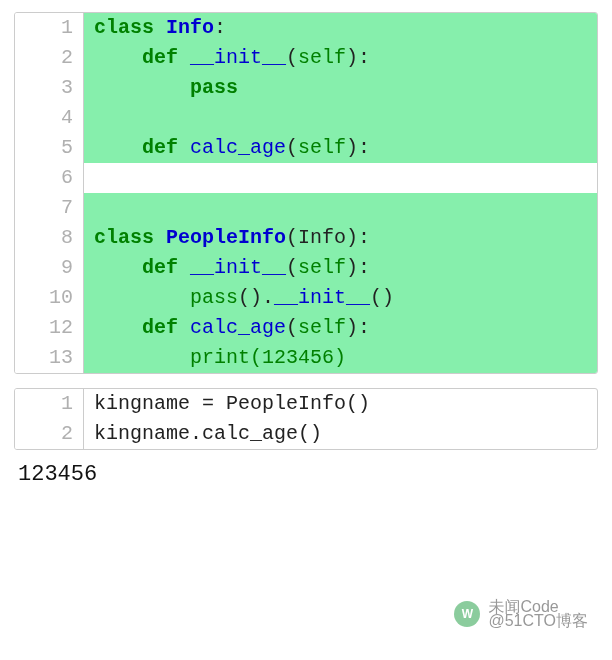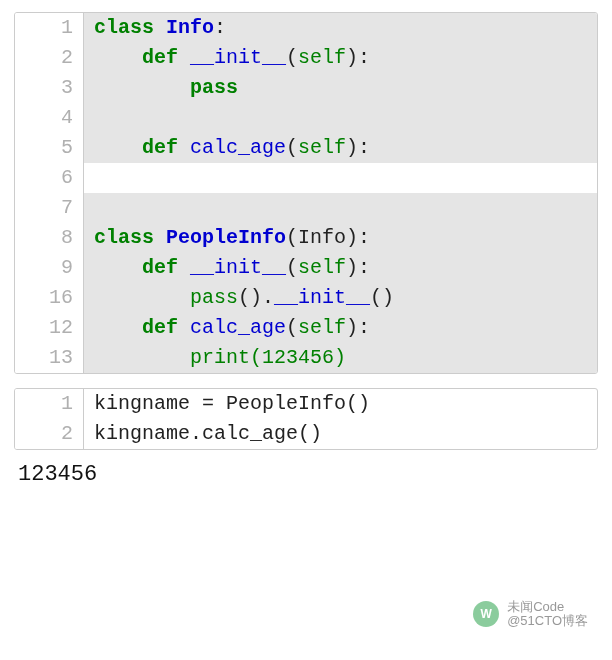--- a/index.html
+++ b/index.html
@@ -32,21 +32,21 @@
     min-width: 58px;
     text-align: right;
     color: #b0b0b0;
     padding-right: 10px;
     border-right: 1px solid #cccccc;
     user-select: none;
     font-family: "Courier New", Courier, monospace;
     background: #ffffff;
   }
   .block-shaded .code {
-    background: #e5e5e5;
+    background: #86efac;
   }
   .code {
     flex: 1;
     padding-left: 10px;
     white-space: pre;
     font-family: "Courier New", Courier, monospace;
   }
   .tok-kw    { color: #008000; font-weight: bold; }      
   .tok-name  { color: #0000d0; font-weight: bold; }      
   .tok-func  { color: #0000d0; }                          
@@ -79,21 +79,21 @@
     border-radius: 50%;
     background: #2da44e;
     color: #fff;
     font-size: 12px;
     font-weight: bold;
     display: flex;
     align-items: center;
     justify-content: center;
   }
   .wm-text {
-    font-size: 13px;
+    font-size: 16px;
     color: #444;
     line-height: 14px;
   }
 </style>
 </head>
 <body>
 
 <div class="frame">
 
   <div class="code-block block-shaded" id="block1">
@@ -126,21 +126,21 @@
       </div>
       <div class="line">
         <div class="gutter">8</div>
         <div class="code"><span class="tok-kw">class</span><span class="tok-plain"> </span><span class="tok-name">PeopleInfo</span><span class="tok-plain">(Info):</span></div>
       </div>
       <div class="line">
         <div class="gutter">9</div>
         <div class="code"><span class="tok-plain">    </span><span class="tok-kw">def</span><span class="tok-plain"> </span><span class="tok-func">__init__</span><span class="tok-plain">(</span><span class="tok-builtin">self</span><span class="tok-plain">):</span></div>
       </div>
       <div class="line">
-        <div class="gutter">16</div>
+        <div class="gutter">10</div>
         <div class="code"><span class="tok-plain">        </span><span class="tok-builtin">pass</span><span class="tok-plain">().</span><span class="tok-func">__init__</span><span class="tok-plain">()</span></div>
       </div>
       <div class="line">
         <div class="gutter">12</div>
         <div class="code"><span class="tok-plain">    </span><span class="tok-kw">def</span><span class="tok-plain"> </span><span class="tok-func">calc_age</span><span class="tok-plain">(</span><span class="tok-builtin">self</span><span class="tok-plain">):</span></div>
       </div>
       <div class="line">
         <div class="gutter">13</div>
         <div class="code"><span class="tok-plain">        </span><span class="tok-builtin">print</span><span class="tok-num">(</span><span class="tok-num">123456</span><span class="tok-num">)</span></div>
       </div>

